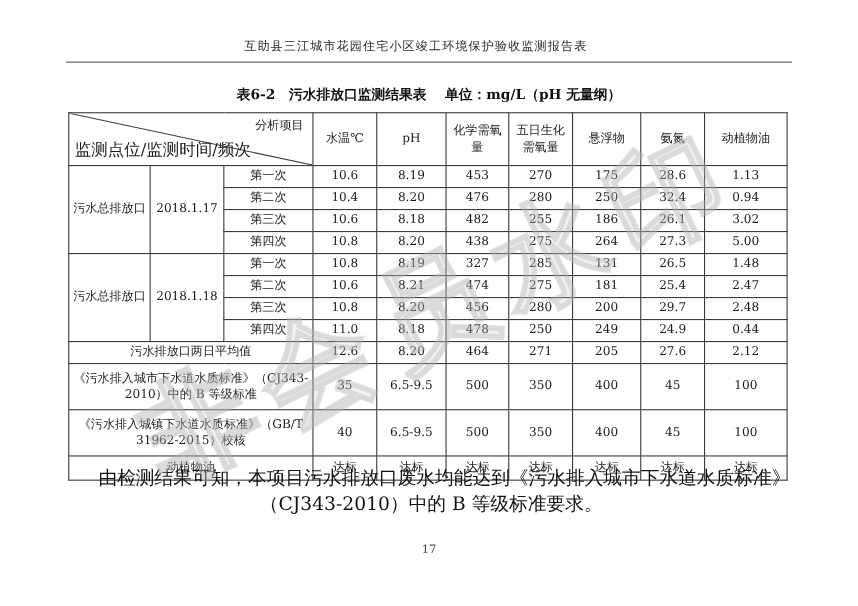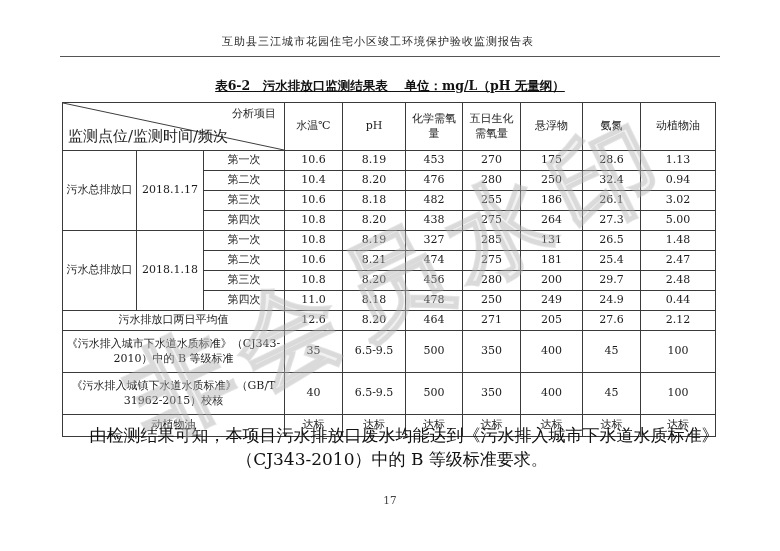--- a/index.html
+++ b/index.html
@@ -16,21 +16,21 @@
     position:absolute;top:34px;left:48px;width:660px;
     text-align:center;font-size:11px;color:#2a2a2a;
     letter-spacing:1px;
   }
   .doc-header-rule{
     position:absolute;top:56px;left:60px;width:660px;
     border-bottom:1.5px solid #555;
   }
   .table-title{
     position:absolute;top:78px;left:0;width:780px;
-    text-align:center;font-weight:bold;font-size:12.5px;color:#111;text-decoration:underline;
+    text-align:center;font-weight:bold;font-size:12.5px;color:#111;
   }
   .report-table{
     position:absolute;top:102px;left:62px;
     border-collapse:collapse;table-layout:fixed;
     font-size:11px;color:#1c1c1c;
   }
   .report-table td,.report-table th{
     border:1px solid #3a3a3a;
     text-align:center;vertical-align:middle;
     padding:0 2px;font-weight:normal;

